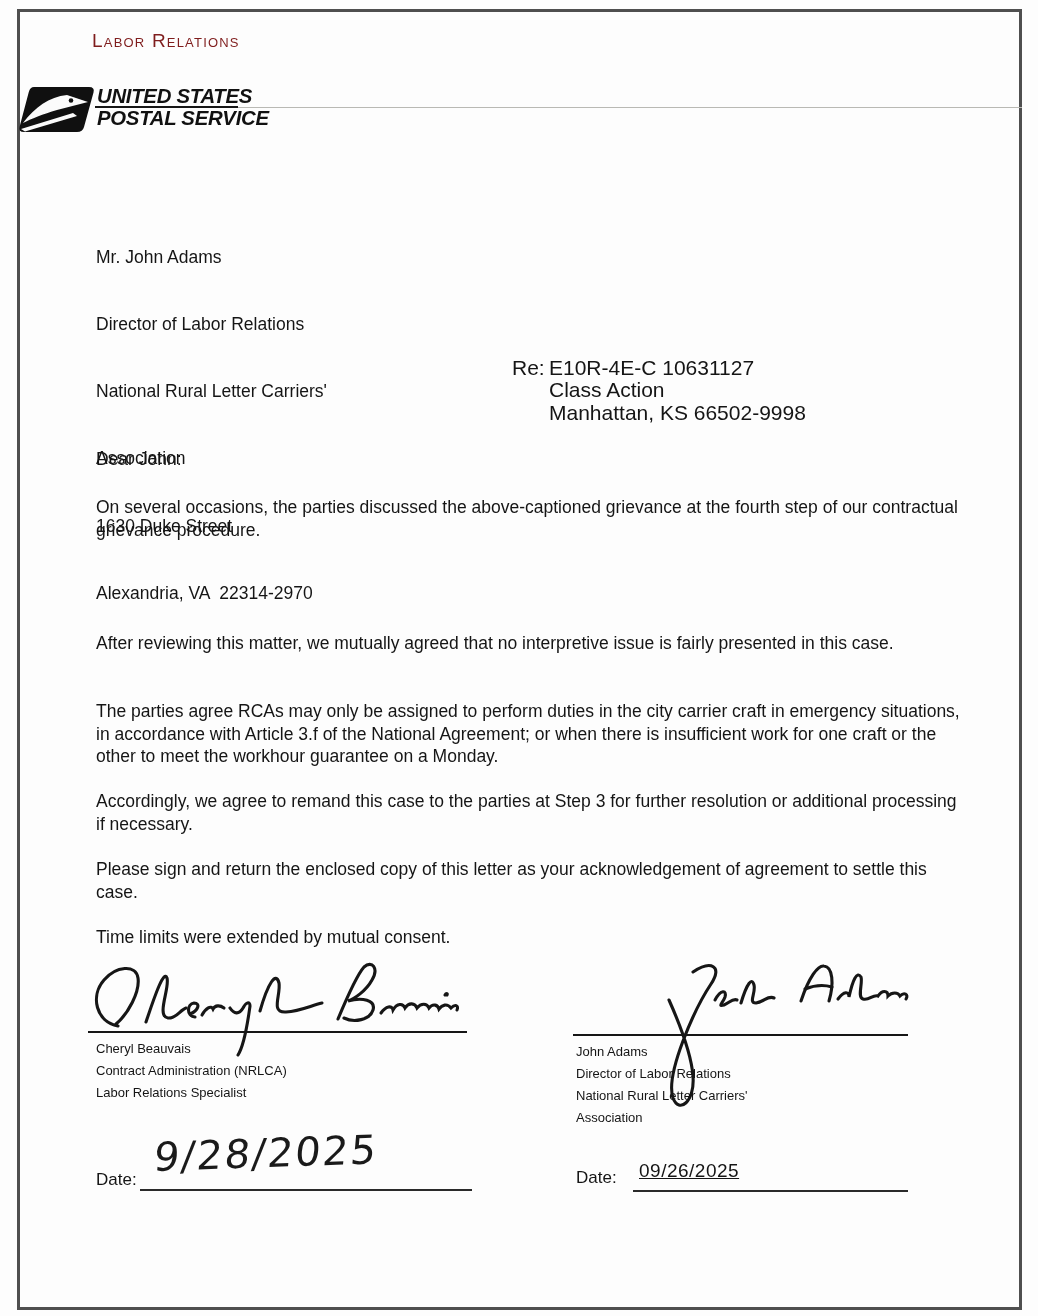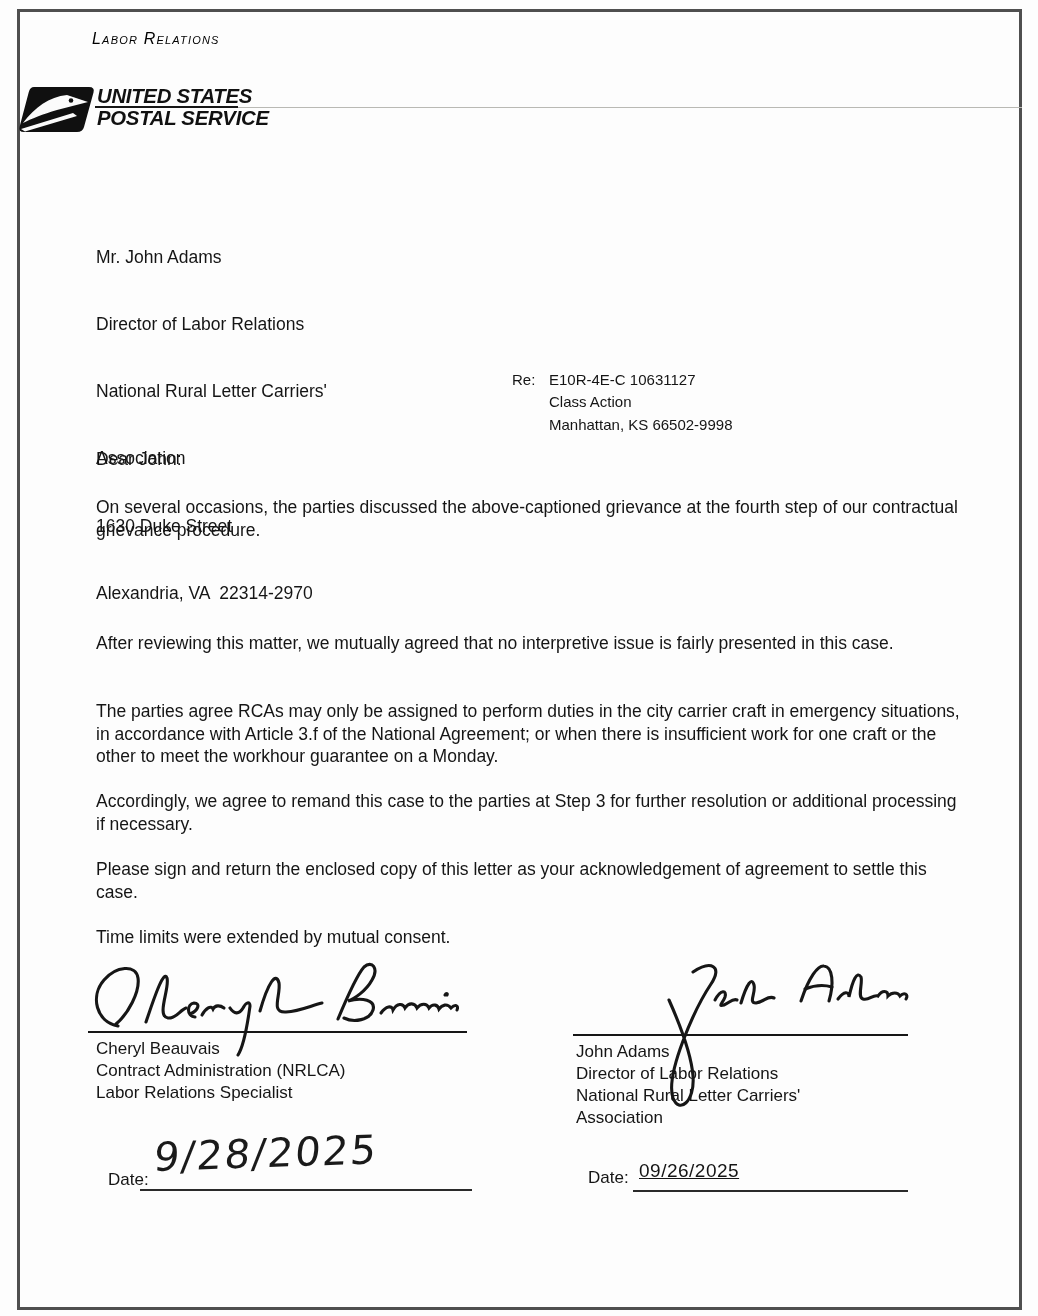--- a/index.html
+++ b/index.html
@@ -7,40 +7,40 @@
     position:relative;width:1038px;height:1316px;background:#fdfdfd;overflow:hidden;
     font-family:"Liberation Sans", sans-serif;color:#151515;
     -webkit-font-smoothing:antialiased;
   }
   .frame{
     position:absolute;left:17px;top:9px;width:1005px;height:1301px;
     border:3px solid #4f4f4f;box-sizing:border-box;pointer-events:none;
   }
   .dept{
     position:absolute;left:92px;top:30px;
-    font-variant:small-caps;font-size:16px;letter-spacing:1.2px;color:#000000;font-style:italic;
+    font-variant:small-caps;font-size:19px;letter-spacing:1.2px;color:#7f1d1d;
   }
   .eagle{position:absolute;left:18px;top:87px;width:78px;height:45px;}
   .logotext{
     position:absolute;left:97px;top:85px;
     font-weight:bold;font-style:italic;font-size:21px;line-height:21.5px;
     letter-spacing:-0.3px;color:#111;transform:scaleX(0.97);transform-origin:left top;
     white-space:nowrap;
   }
   .rule-solid{position:absolute;left:95px;top:106px;width:143px;height:2px;background:#161616;}
   .rule-faint{position:absolute;left:238px;top:107px;width:784px;height:1px;background:#b9b9b4;}
   .recipient{position:absolute;left:96px;top:201px;font-size:17.5px;line-height:22.4px;white-space:pre;}
-  .reblock{position:absolute;left:512px;top:357px;font-size:15px;line-height:22.4px;display:flex;margin-top:12px;}
+  .reblock{position:absolute;left:512px;top:357px;font-size:21px;line-height:22.4px;display:flex;}
   .relabel{width:37px;}
   .salutation{position:absolute;left:96px;top:449px;font-size:17.5px;}
   .para{position:absolute;left:96px;width:866px;font-size:17.5px;line-height:22.6px;}
   .sigline{position:absolute;height:2px;background:#161616;}
   .sigsvg{position:absolute;z-index:3;pointer-events:none;}
-  .typedblock{position:absolute;font-size:17px;line-height:22px;z-index:1;}
-  .datelabel{position:absolute;font-size:17px;margin-left:12px;}
+  .typedblock{position:absolute;font-size:13px;line-height:22px;z-index:1;}
+  .datelabel{position:absolute;font-size:17px;}
   .date-hand{
     position:absolute;left:152px;top:1134px;font-size:40px;letter-spacing:2px;color:#1a1a1a;
     transform:skewX(-7deg) rotate(-2deg);transform-origin:left bottom;font-family:"DejaVu Sans",sans-serif;
   }
   .date-typed{position:absolute;left:639px;top:1160px;font-size:19px;letter-spacing:0.5px;text-decoration:underline;}
   .dateline{position:absolute;height:2px;background:#2a2a2a;}
 </style>
 </head>
 <body>
 

